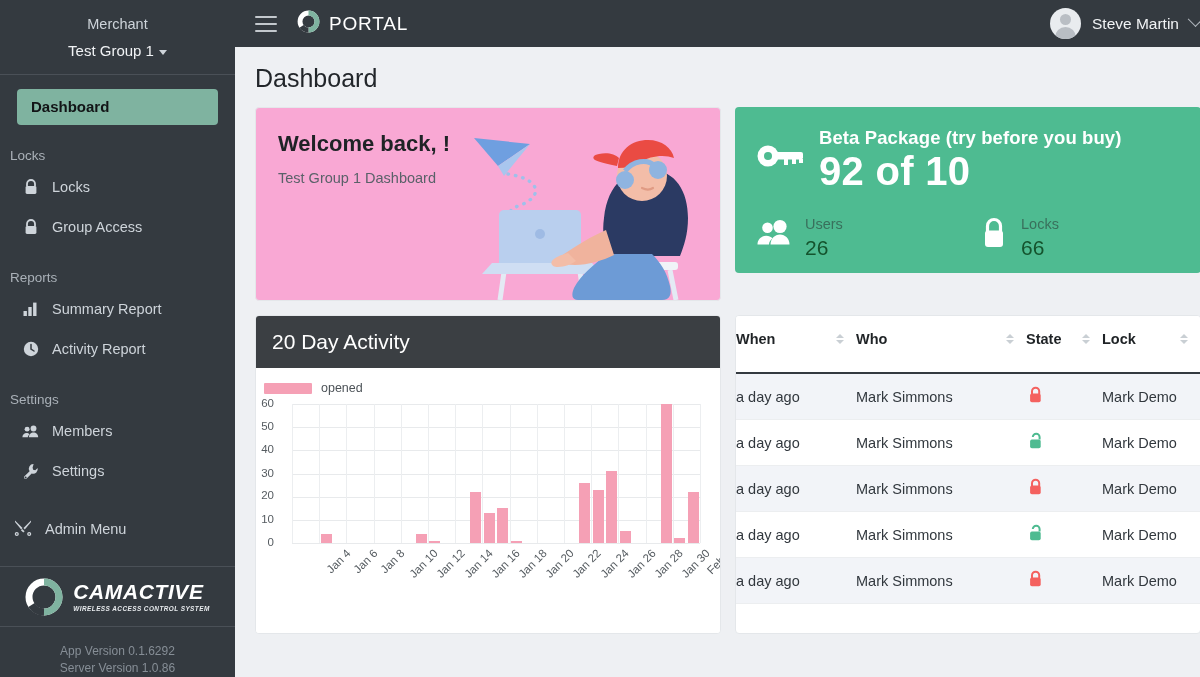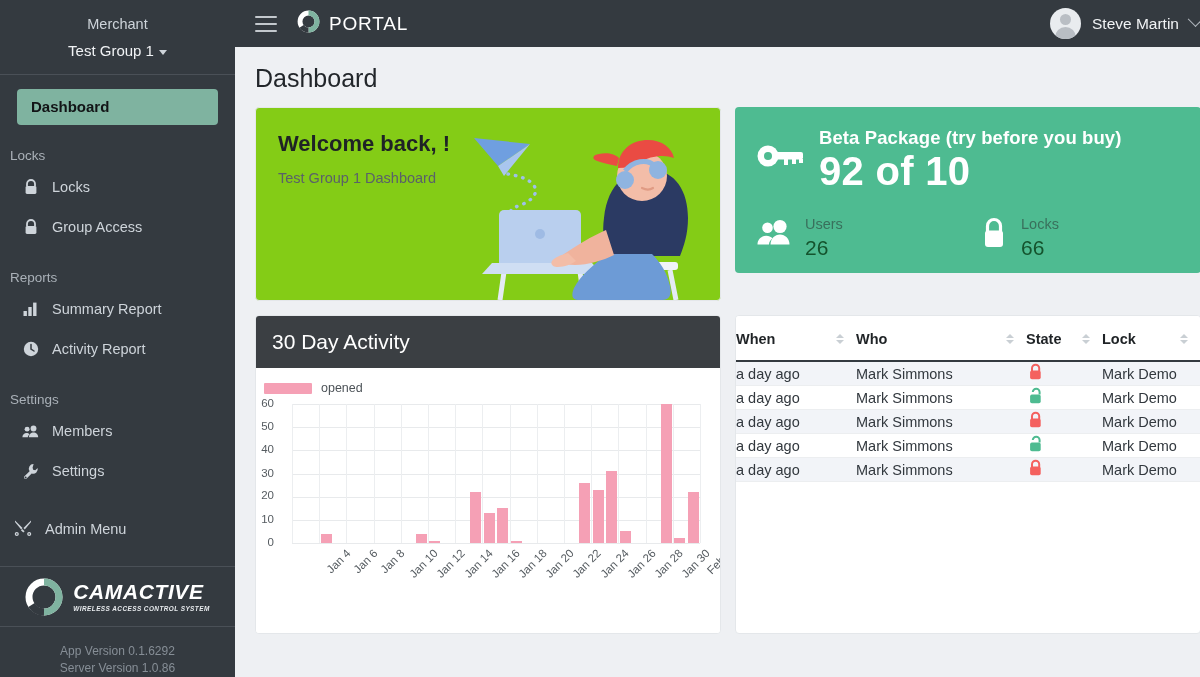--- a/index.html
+++ b/index.html
@@ -94,21 +94,21 @@
   .avatar .head { position:absolute; width: 11px; height: 11px; border-radius:50%; background:#b9bec4; left: 10px; top: 6px;}
   .avatar .body { position:absolute; width: 21px; height: 14px; border-radius: 11px 11px 0 0; background:#b9bec4; left: 5px; top: 19px;}
   .user-name { color: #f1f3f5; font-size: 15.5px; }
   .chev { width: 11px; height: 11px; border-right: 1.6px solid #aeb4ba; border-bottom: 1.6px solid #aeb4ba; transform: rotate(45deg) translate(-3px,-3px); }
 
   .content { flex: 1; padding: 14px 16px 0 20px; overflow: hidden; position: relative;}
   .page-title { font-size: 25px; color: #22262a; margin: 3px 0 14px 0; font-weight: normal;}
 
   .grid { display: grid; grid-template-columns: 466px 466px; gap: 14px; }
 
-  .card { background: #84cc16; border-radius: 4px; border: 1px solid #e4e7ea; overflow: hidden; }
+  .card { background: #f9a8d4; border-radius: 4px; border: 1px solid #e4e7ea; overflow: hidden; }
 
   
   .welcome { height: 194px; position: relative; }
   .welcome h2 { font-size: 22px; color: #1f2326; margin: 23px 0 0 22px; font-weight: bold;}
   .welcome p { font-size: 14.5px; color: #5a6169; margin: 13px 0 0 22px;}
   .illus { position: absolute; right: 2px; bottom: 0; width: 262px; height: 178px; }
 
   
   .beta {
     height: 166px; background: #4ebb91; border-radius: 4px; color: #fff;
@@ -144,23 +144,23 @@
   .xlabels { position: relative; margin-left: 28px; width: 408px; height: 52px; }
   .xlab {
     position: absolute; top: 4px; font-size: 11.5px; color: #555b60;
     transform: rotate(-45deg); transform-origin: right top; white-space: nowrap;
   }
 
   
   .tbl { width: 100%; border-collapse: collapse; table-layout: fixed; }
   .tbl th {
     text-align: right; font-size: 14.5px; color: #1f2326; font-weight: bold;
-    padding: 15px 0 13px 0; border-bottom: 2px solid #343a40; position: relative;
-  }
-  .tbl td { font-size: 14.5px; color: #32383e; padding: 1px 0; border-bottom: 1px solid #eceef0;}
+    padding: 15px 0 25px 0; border-bottom: 2px solid #343a40; position: relative;
+  }
+  .tbl td { font-size: 14.5px; color: #32383e; padding: 12px 0; border-bottom: 1px solid #eceef0;}
   .th-in { display:flex; align-items:center; justify-content: space-between; padding-right: 12px;}
   .sorter { display:flex; flex-direction: column; gap: 2px; opacity: .75; }
   .sorter i { display:block; width:0; height:0; border-left: 4px solid transparent; border-right: 4px solid transparent;}
   .sorter i.up { border-bottom: 4.5px solid #b8bfc6; }
   .sorter i.dn { border-top: 4.5px solid #b8bfc6; }
   .tbl tbody tr.odd { background: #f2f4f8; }
   .pad-l { padding-left: 16px; }
   .state-cell { text-align: left; }
 </style>
 </head>
@@ -390,21 +390,21 @@
             <span class="beta-col">
               <span style="display:flex;flex-direction:column">
                 <span class="lbl">Locks</span>
                 <span class="val">66</span>
               </span>
             </span>
           </div>
         </section>
 
         <section class="panel">
-          <div class="panel-head">30 Day Activity</div>
+          <div class="panel-head">20 Day Activity</div>
           <div class="panel-body">
             <div class="chart-wrap">
               <div class="legend">
                 <span class="legend-sw"></span>
                 <span class="legend-lb">opened</span>
               </div>
               <div class="plot" id="plot">
                   <div class="gridline" style="top: 139px;"></div>
                   <div class="ytick" style="top: 139px;">0</div>
                   <div class="gridline" style="top: 115.833px;"></div>

